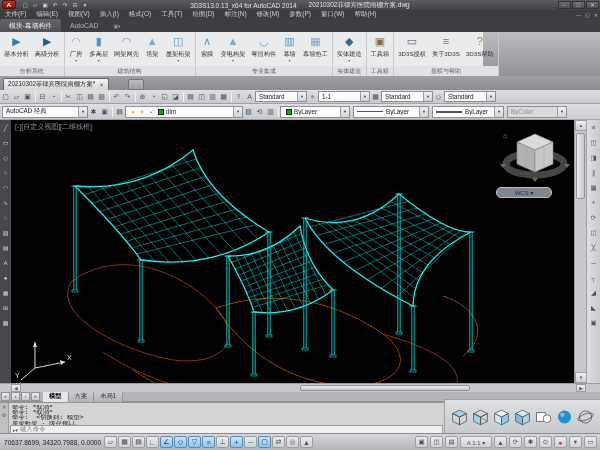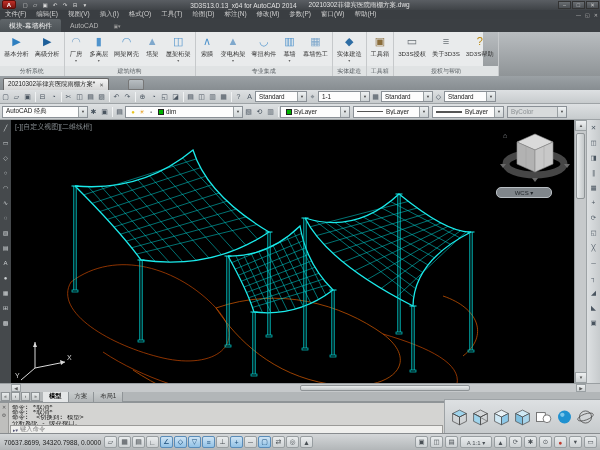--- a/index.html
+++ b/index.html
@@ -597,21 +597,21 @@
 
   <div id="cmd" class="abs">
     <div id="cmdgutter">
       <span>✕</span>
       <span>⚙</span>
     </div>
     <div id="cmdhist">
         <div>命令: *取消*</div>
         <div>命令: *取消*</div>
         <div>命令:  &lt;切换到: 模型&gt;</div>
-        <div>分析系统 - 缓存视口。</div>
+        <div>屋架桁架 - 缓存视口。</div>
       </div>
     <div id="cmdinput">
       <span class="pi">▸▾</span>
       <span>键入命令</span>
     </div>
   </div>
 
   <div id="vspanel" class="abs">
       <div class="vs">
         <svg width="22" height="22" viewBox="0 0 22 22">

